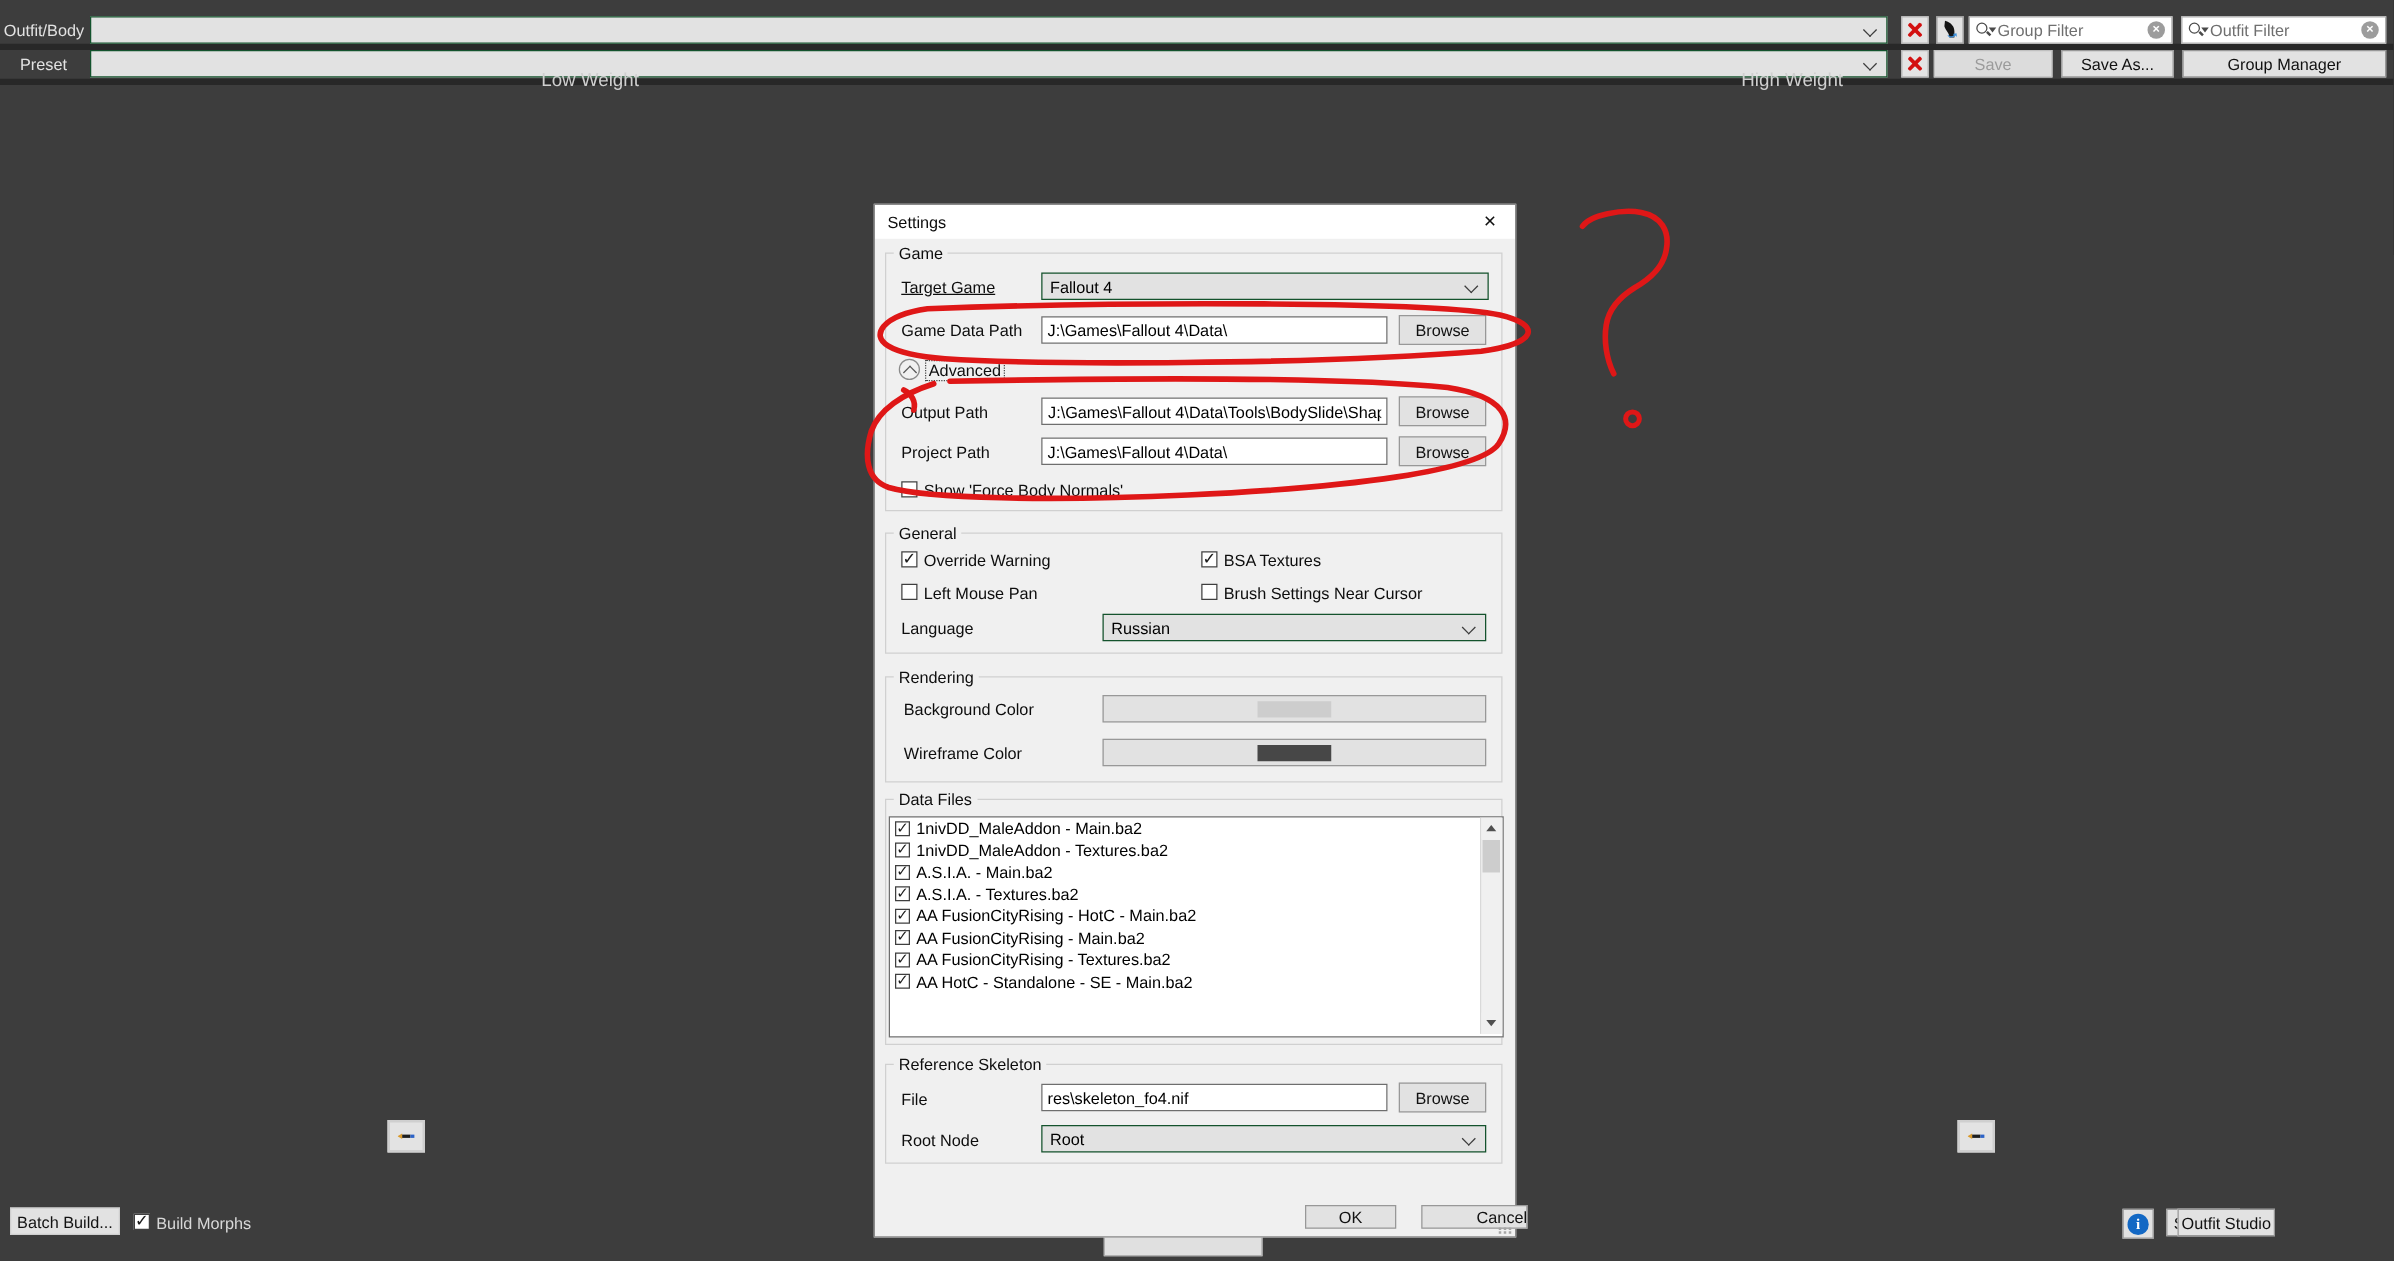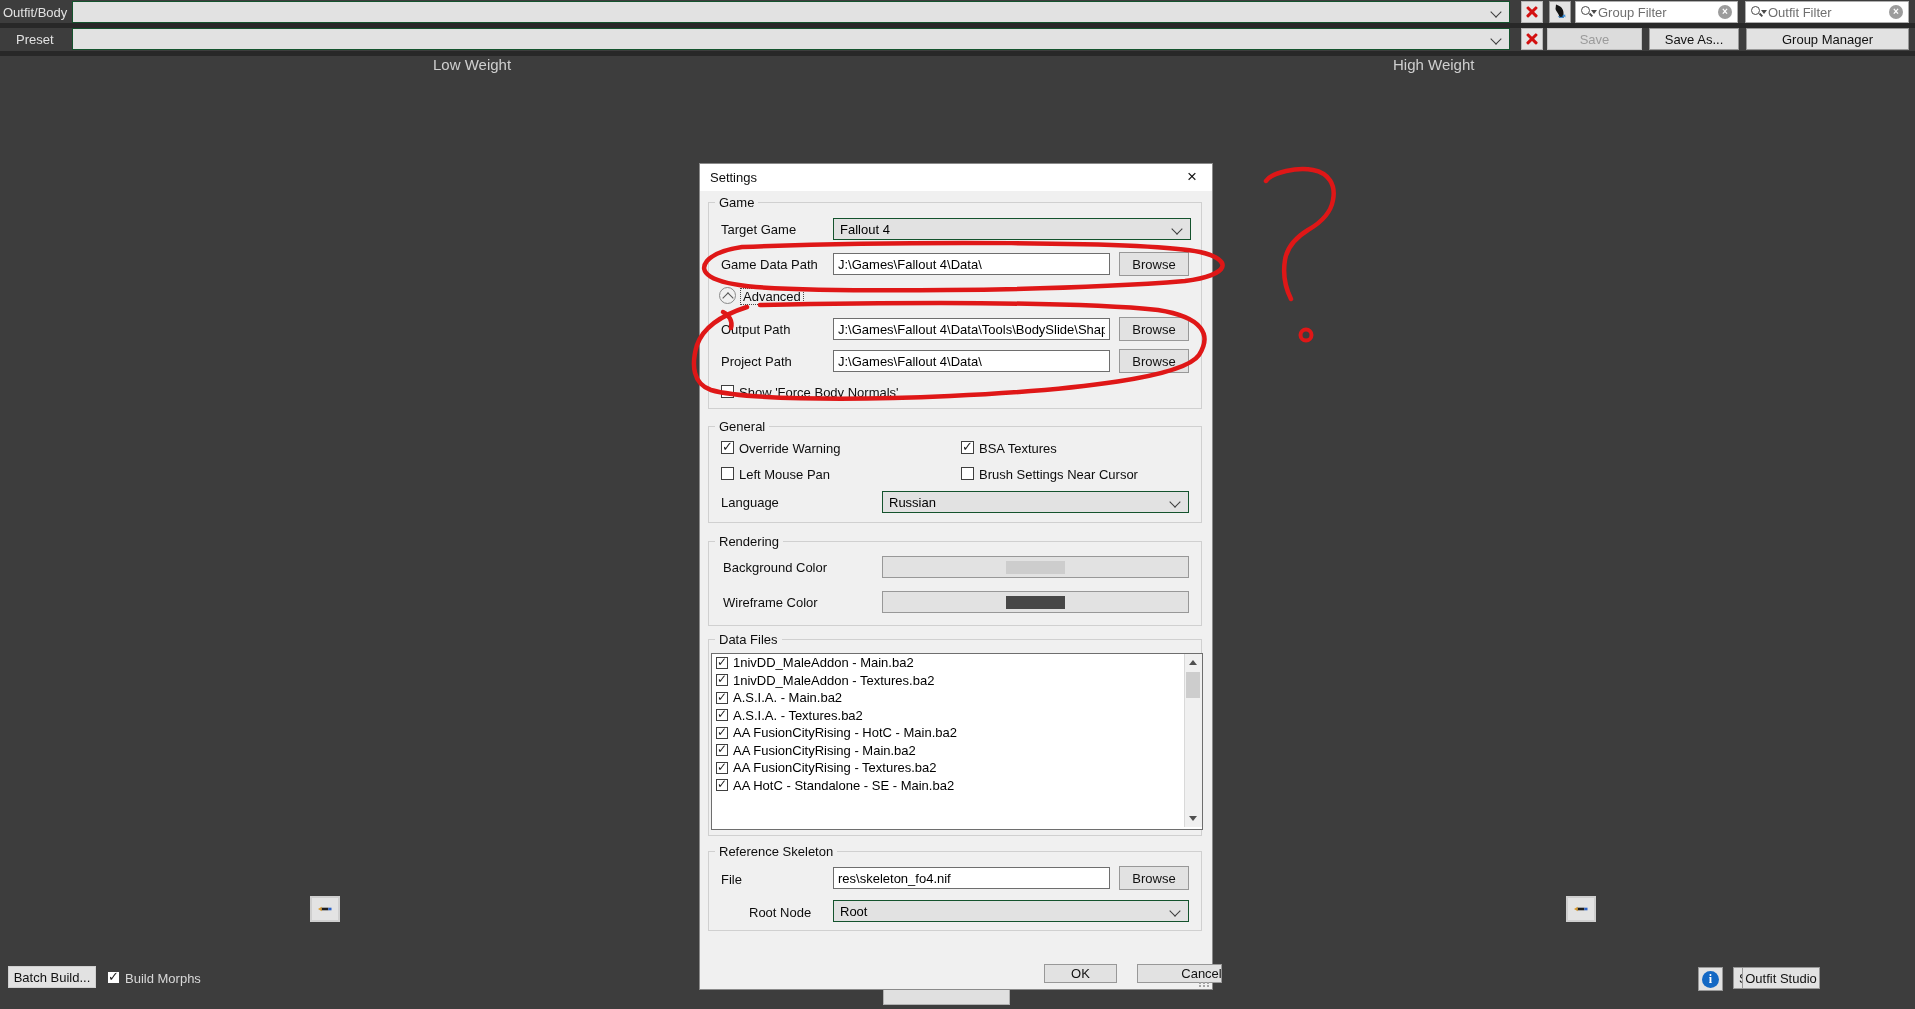--- a/index.html
+++ b/index.html
@@ -58,21 +58,21 @@
   .swatch{margin:0 auto;}
   .infobtn{position:absolute;background:#e2e2e2;border:1px solid #989898;display:flex;align-items:center;justify-content:center;}
   .infoglyph{width:17px;height:17px;border-radius:50%;background:#1368c4;color:#fff;font-size:12px;font-weight:bold;
              text-align:center;line-height:17px;font-family:"Liberation Serif",serif;}
 </style>
 </head>
 <body>
 
 <div id="app">
 
-  <div class="abs" style="left:0;top:0;width:1915px;height:57px;">
+  <div class="abs" style="left:0;top:12px;width:1915px;height:57px;">
     <div class="abs" style="left:0;top:23px;width:1915px;height:5px;background:#282828;"></div>
     <div class="abs" style="left:0;top:51px;width:1915px;height:5px;background:#282828;"></div>
 
     <span class="dlbl" style="left:3px;top:5px;">Outfit/Body</span>
     <div class="combo" style="left:72px;top:1px;width:1438px;height:22px;">
       <span></span>
       <span class="chev"></span>
     </div>
     <div class="redx" style="left:1521px;top:1px;width:22px;height:22px;">
         <i class="a"></i>
@@ -147,21 +147,21 @@
 
   <div class="dialog">
     <div class="titlebar">
       <span class="lbl" style="left:10px;top:6px;">Settings</span>
       <span class="close">×</span>
     </div>
 
     <div class="group" style="left:8px;top:38px;width:492px;height:205px;">
       <span class="glabel">Game</span>
     </div>
-    <span class="lbl" style="left:21px;top:58px;">Target Game</span>
+    <span class="lbl" style="left:21px;top:58px;text-decoration:underline;">Target Game</span>
     <div class="combo" style="left:133px;top:54px;width:358px;height:22px;">
       <span>Fallout 4</span>
       <span class="chev"></span>
     </div>
 
     <span class="lbl" style="left:21px;top:93px;">Game Data Path</span>
     <input class="tinput" style="left: 133px; top: 89px; width: 277px; height: 22px;" value="J:\Games\Fallout 4\Data\">
     <div class="btn" style="left:419px;top:88px;width:70px;height:24px;">Browse</div>
 
     <div class="abs" style="left:19px;top:123px;width:17px;height:17px;border:1px solid #8a8a8a;border-radius:50%;">
@@ -267,21 +267,21 @@
           </div>
       </div>
     </div>
 
     <div class="group" style="left:8px;top:687px;width:492px;height:78px;">
       <span class="glabel">Reference Skeleton</span>
     </div>
     <span class="lbl" style="left:21px;top:708px;">File</span>
     <input class="tinput" style="left: 133px; top: 703px; width: 277px; height: 22px;" value="res\skeleton_fo4.nif">
     <div class="btn" style="left:419px;top:702px;width:70px;height:24px;">Browse</div>
-    <span class="lbl" style="left:21px;top:741px;margin-left:28px;">Root Node</span>
+    <span class="lbl" style="left:21px;top:741px;">Root Node</span>
     <div class="combo" style="left:133px;top:736px;width:356px;height:22px;">
       <span>Root</span>
       <span class="chev"></span>
     </div>
 
     <div class="btn" style="left:344px;top:800px;width:73px;height:19px;">OK</div>
     <div class="btn" style="left:437px;top:800px;width:85px;height:19px;padding-left:44px;">Cancel</div>
     <div class="grip" style="right:2px;bottom:2px;">
       <i></i>
         <i></i>

